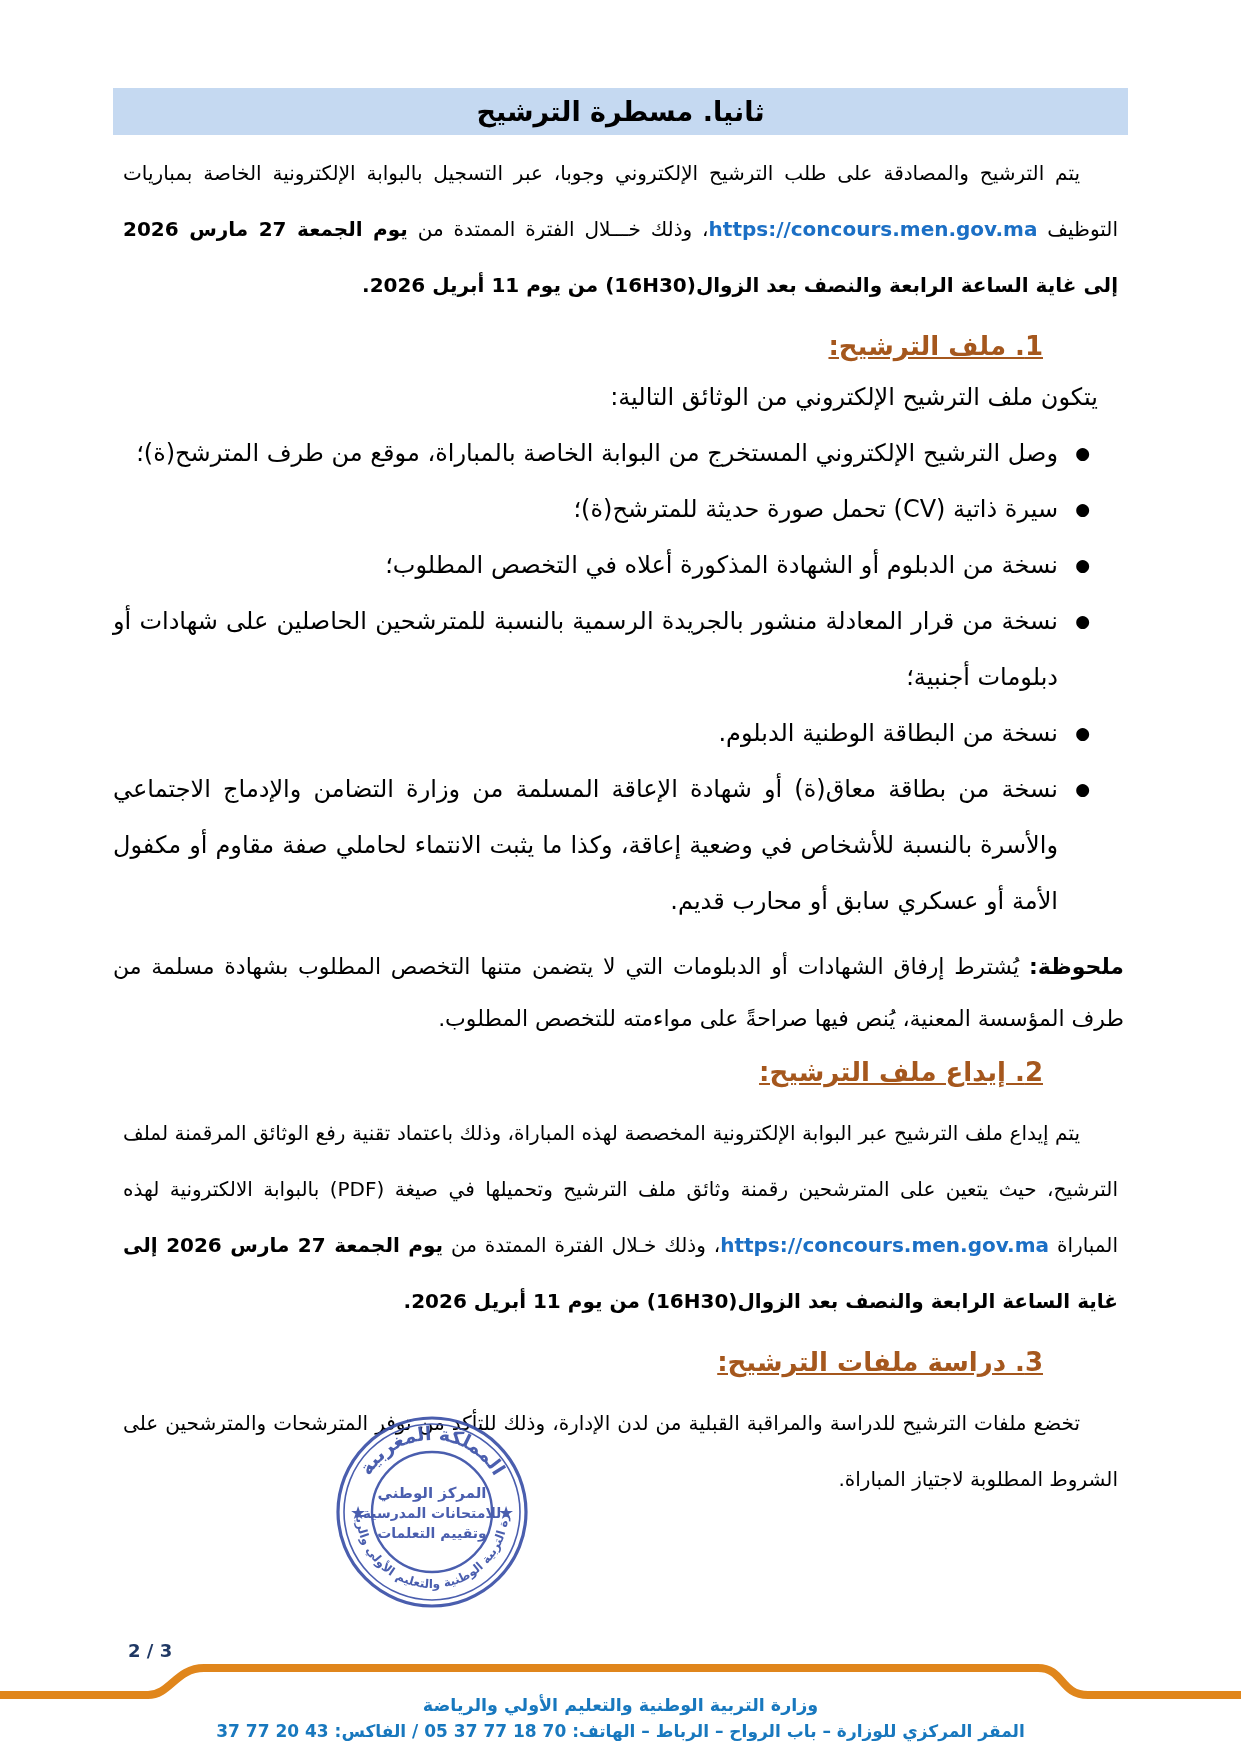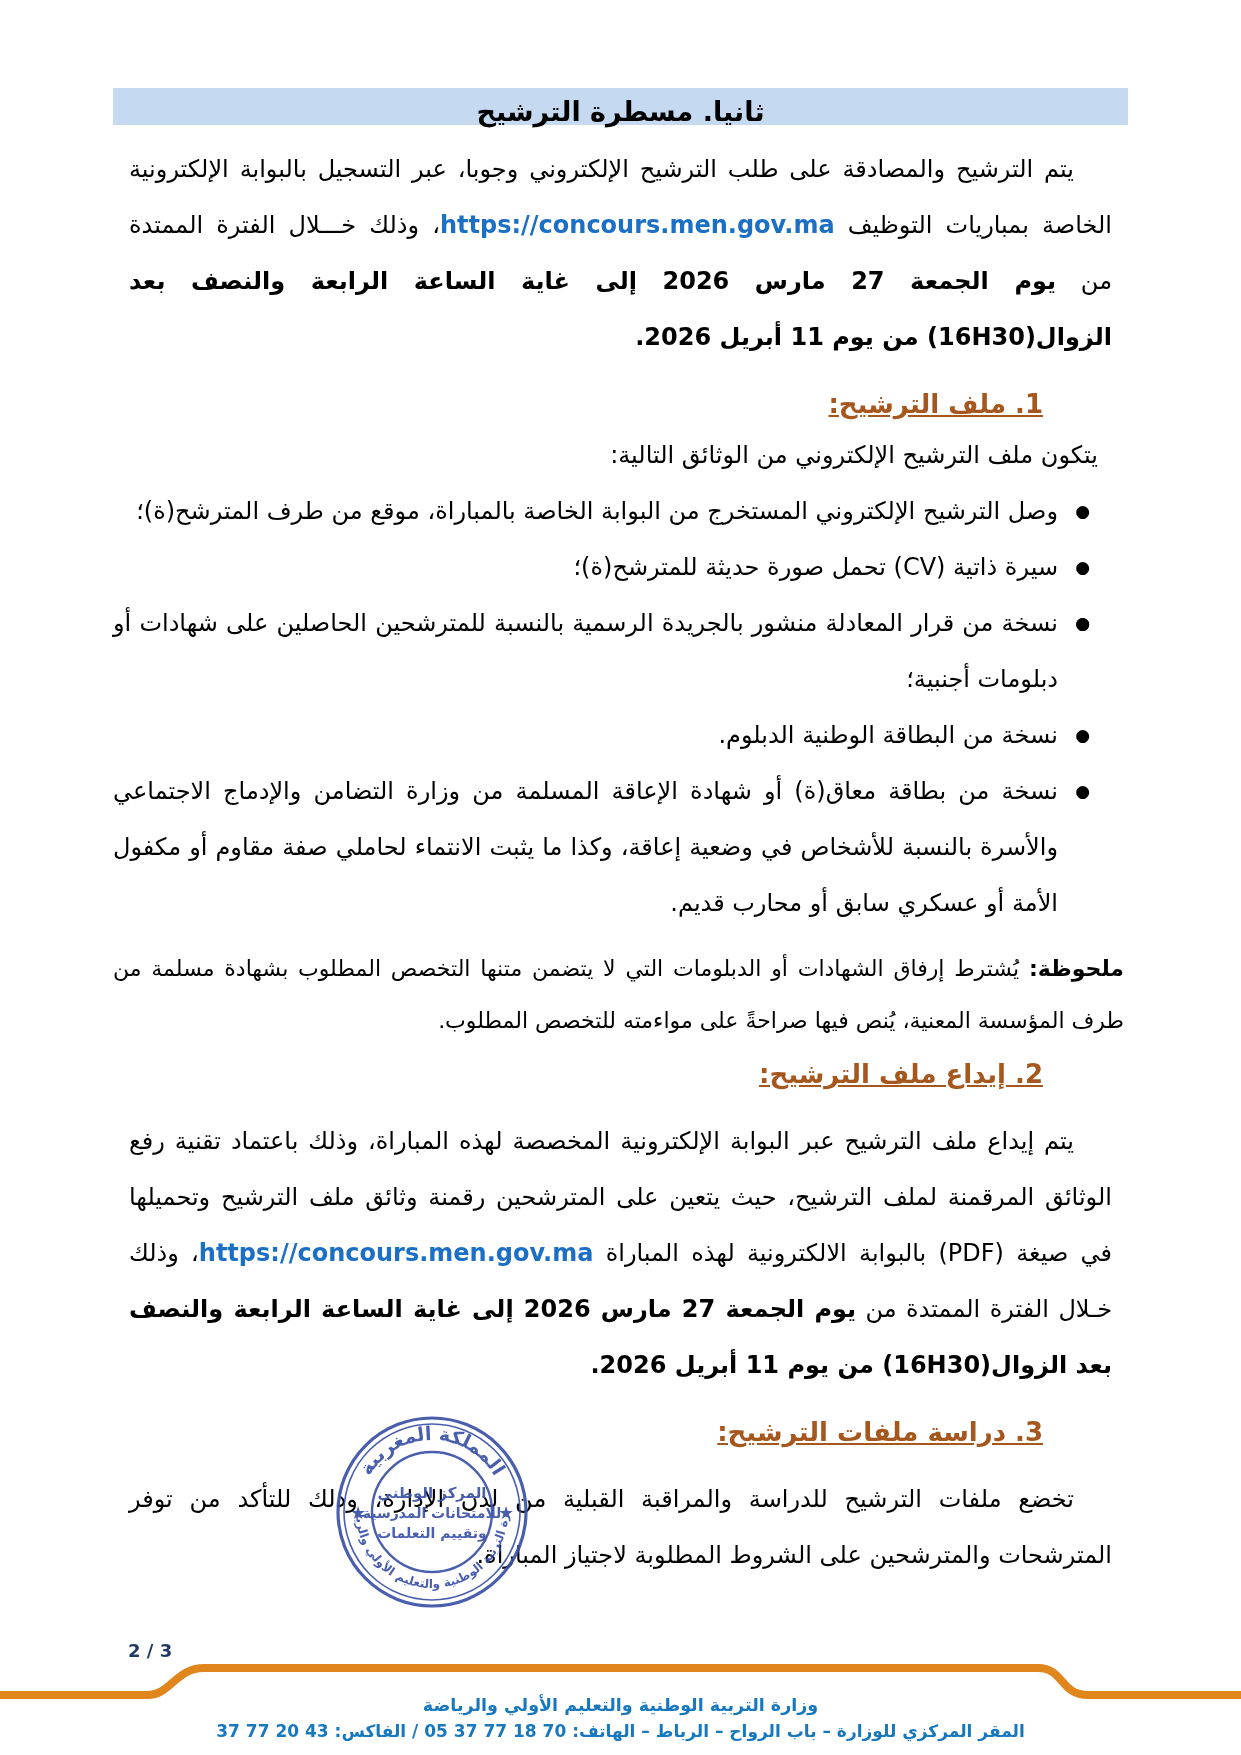--- a/index.html
+++ b/index.html
@@ -8,27 +8,27 @@
     width:1241px;height:1755px;
     background:#ffffff;
     font-family:"DejaVu Sans", sans-serif;
     direction:rtl;
     overflow:hidden;
     color:#000;
   }
   .content{position:absolute;top:88px;right:113px;left:113px;}
   .title-band{
     background:#C5D9F1;
-    height:37px;line-height:47px;
+    height:47px;line-height:47px;
     text-align:center;
     font-size:27px;font-weight:700;color:#000000;
   }
   p.body-par{
-    font-size:24px;line-height:56px;
-    text-align:justify;margin:16px;
+    font-size:20px;line-height:56px;
+    text-align:justify;margin:10px;
     font-weight:400;
   }
   .indent{text-indent:38px;}
   .p1{margin-top:6px;}
   .url-link{color:#1B6FC5;font-weight:700;text-decoration:none;direction:ltr;unicode-bidi:embed;}
   .bold-seg{font-weight:700;}
   h2.sec-heading{
     color:#A5571D;
     font-size:26px;font-weight:700;
     margin:4px 0 0 0;
@@ -83,21 +83,21 @@
 
     <p class="body-par indent p1"><span>يتم الترشيح والمصادقة على طلب الترشيح الإلكتروني وجوبا، عبر التسجيل بالبوابة الإلكترونية الخاصة بمباريات التوظيف </span><a class="url-link" href="#">https://concours.men.gov.ma</a><span>، وذلك خـــلال الفترة الممتدة من </span><span class="bold-seg">يوم الجمعة 27 مارس 2026 إلى غاية الساعة الرابعة والنصف بعد الزوال(16H30) من يوم 11 أبريل 2026.</span></p>
 
     <h2 class="sec-heading">1. ملف الترشيح:</h2>
 
     <p class="intro-line">يتكون ملف الترشيح الإلكتروني من الوثائق التالية:</p>
 
     <div class="bullets">
       <div class="bullet"><span class="dot">●</span><span>وصل الترشيح الإلكتروني المستخرج من البوابة الخاصة بالمباراة، موقع من طرف المترشح(ة)؛</span></div>
       <div class="bullet"><span class="dot">●</span><span>سيرة ذاتية (CV) تحمل صورة حديثة للمترشح(ة)؛</span></div>
-      <div class="bullet"><span class="dot">●</span></div>
+      <div class="bullet"><span class="dot">●</span><span>نسخة من الدبلوم أو الشهادة المذكورة أعلاه في التخصص المطلوب؛</span></div>
       <div class="bullet"><span class="dot">●</span><span>نسخة من قرار المعادلة منشور بالجريدة الرسمية بالنسبة للمترشحين الحاصلين على شهادات أو دبلومات أجنبية؛</span></div>
       <div class="bullet"><span class="dot">●</span><span>نسخة من البطاقة الوطنية الدبلوم.</span></div>
       <div class="bullet"><span class="dot">●</span><span>نسخة من بطاقة معاق(ة) أو شهادة الإعاقة المسلمة من وزارة التضامن والإدماج الاجتماعي والأسرة بالنسبة للأشخاص في وضعية إعاقة، وكذا ما يثبت الانتماء لحاملي صفة مقاوم أو مكفول الأمة أو عسكري سابق أو محارب قديم.</span></div>
     </div>
 
     <p class="note-par"><span class="note-label">ملحوظة:</span><span> يُشترط إرفاق الشهادات أو الدبلومات التي لا يتضمن متنها التخصص المطلوب بشهادة مسلمة من طرف المؤسسة المعنية، يُنص فيها صراحةً على مواءمته للتخصص المطلوب.</span></p>
 
     <h2 class="sec-heading">2. إيداع ملف الترشيح:</h2>
 
     <p class="body-par indent"><span>يتم إيداع ملف الترشيح عبر البوابة الإلكترونية المخصصة لهذه المباراة، وذلك باعتماد تقنية رفع الوثائق المرقمنة لملف الترشيح، حيث يتعين على المترشحين رقمنة وثائق ملف الترشيح وتحميلها في صيغة (PDF) بالبوابة الالكترونية لهذه المباراة </span><a class="url-link" href="#">https://concours.men.gov.ma</a><span>، وذلك خـلال الفترة الممتدة من </span><span class="bold-seg">يوم الجمعة 27 مارس 2026 إلى غاية الساعة الرابعة والنصف بعد الزوال(16H30) من يوم 11 أبريل 2026.</span></p>

